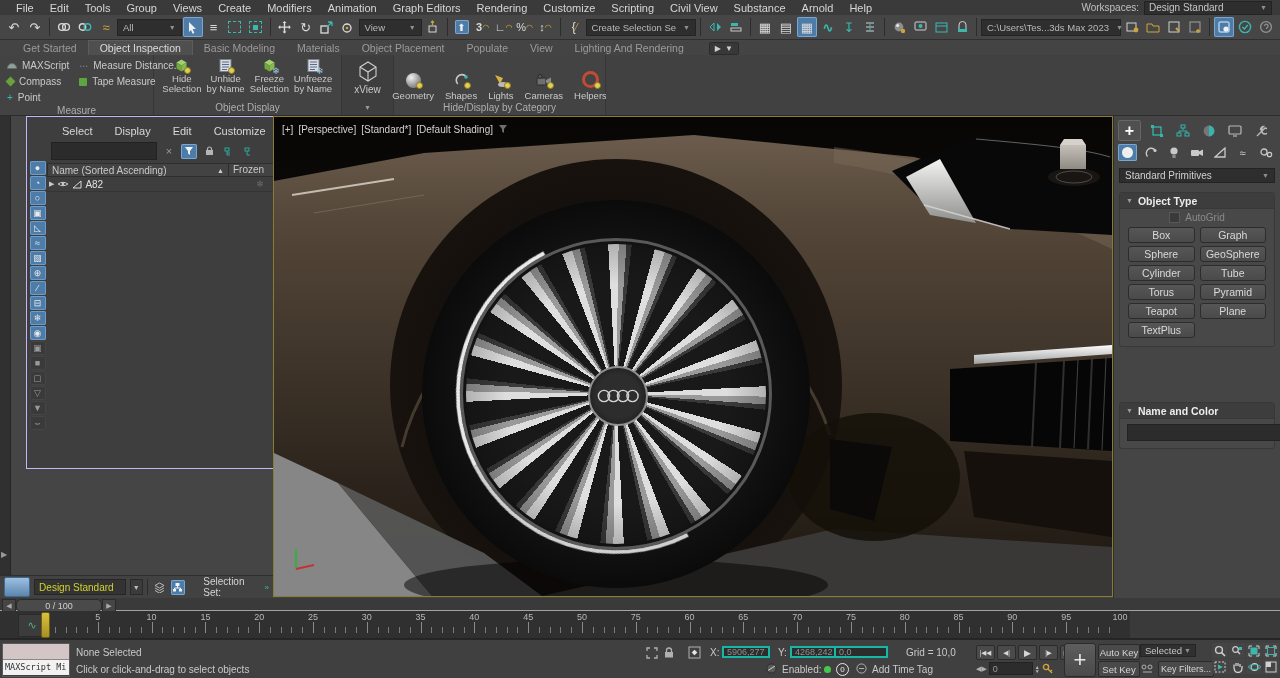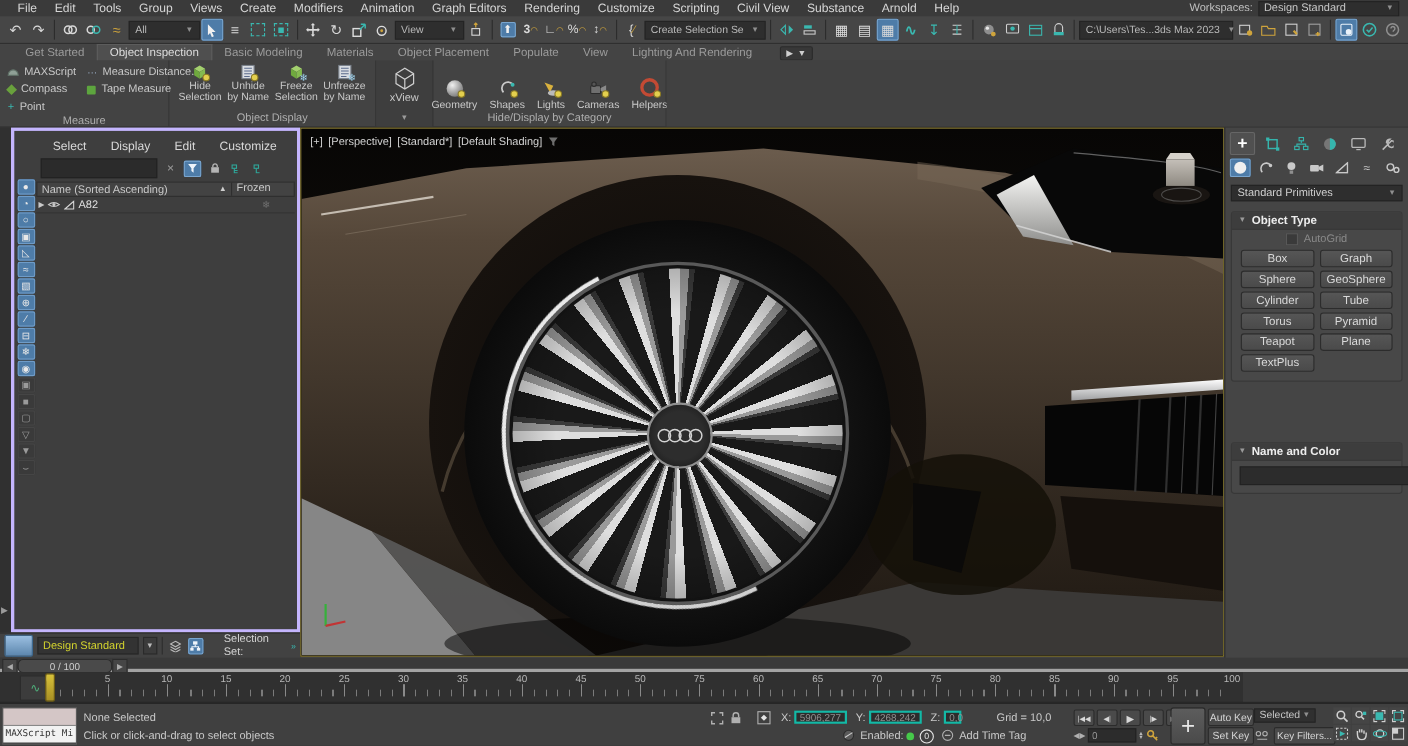--- a/index.html
+++ b/index.html
@@ -35,21 +35,21 @@
   .mcol{display:flex;flex-direction:column;justify-content:flex-start;gap:1px}
   .mrow{display:flex;align-items:center;gap:5px;height:15px;color:#c9c9c9;white-space:nowrap}
   .odbtn{width:46px;display:flex;flex-direction:column;align-items:center;gap:1px;color:#c9c9c9;text-align:center;font-size:9.5px;line-height:10px}
   .hdc{display:flex;flex-direction:column;align-items:center;justify-content:flex-end;gap:2px;color:#c9c9c9;font-size:9.5px;padding-bottom:1px}
   .bulb{width:5px;height:5px;border-radius:50%;background:#e3cf4e;border:1px solid #8a7a25;position:absolute;right:-2px;bottom:-1px}
   .icwrap{position:relative}
   
   .edgestrip{left:0;top:116px;width:10px;height:482px;background:#303030;border-right:1px solid #262626}
   .edge-arrow{left:1px;top:434px;color:#9a9a9a;font-size:8px}
   
-  .explorer{left:10px;top:116px;width:263px;height:459px;background:#3e3e3e;border:3px solid #c4b5fd;box-sizing:border-box}
+  .explorer{left:26px;top:116px;width:263px;height:353px;background:#3e3e3e;border:1px solid #c4b5fd;box-sizing:border-box}
   .exp-menus{position:absolute;left:26px;top:8px;display:flex;gap:4px}
   .exp-menu{padding:0 9px;font-size:11px;color:#d8d8d8}
   .exp-search{position:absolute;left:24px;top:26px;height:16px;display:flex;align-items:center;gap:4px}
   .exp-input{width:100px;height:14px;background:#2b2b2b;border:1px solid #222;}
   .sbtn{width:16px;height:15px;display:flex;align-items:center;justify-content:center;color:#b5b5b5}
   .sbtn.blue{background:#4e7ca8;box-shadow:0 0 0 1px #7aa6cf inset;border-radius:2px}
   .exp-head{position:absolute;left:20px;top:46px;right:2px;height:14px;background:#434343;border:1px solid #2e2e2e;display:flex;box-sizing:border-box;color:#c9c9c9}
   .exp-head .namecol{flex:1;padding-left:4px;display:flex;align-items:center}
   .exp-head .sort{margin-left:auto;padding-right:4px;font-size:7px;color:#cfcfcf}
   .exp-head .frozcol{width:52px;border-left:1px solid #2e2e2e;padding-left:4px}
@@ -91,21 +91,21 @@
   .roll{position:absolute;left:5px;width:156px;border:1px solid #383838;background:#484848;border-radius:3px;box-sizing:border-box}
   .roll-h{height:15px;background:#3d3d3d;display:flex;align-items:center;gap:5px;padding:0 6px;color:#ececec;font-weight:bold;font-size:10.5px;border-bottom:1px solid #383838}
   .roll-h .rcaret{color:#9a9a9a;font-size:7px}
   .agrow{display:flex;align-items:center;justify-content:center;gap:5px;height:16px;color:#8a8a8a}
   .chk{width:9px;height:9px;background:#3a3a3a;border:1px solid #585858}
   .ot-grid{display:grid;grid-template-columns:1fr 1fr;gap:3px 5px;padding:2px 8px 8px}
   .ot-btn{height:14px;background:linear-gradient(#565656,#4a4a4a);border:1px solid #2c2c2c;border-radius:3px;color:#d9d9d9;display:flex;align-items:center;justify-content:center;font-size:10.5px}
   .nc-row{display:flex;align-items:center;gap:6px;padding:5px 7px 7px}
   .nc-input{flex:1;height:13px;background:#2c2c2c;border:1px solid #222}
   
-  .trackrow{left:0;top:598px;width:1280px;height:13px;background:#3a3a3a;border-bottom:3px solid #a3a3a3;box-sizing:border-box}
+  .trackrow{left:0;top:598px;width:1280px;height:13px;background:#3a3a3a;border-bottom:1px solid #a3a3a3;box-sizing:border-box}
   .tr-btn{position:absolute;top:1px;width:12px;height:11px;background:#464646;border:1px solid #2b2b2b;color:#aaa;font-size:7px;display:flex;align-items:center;justify-content:center}
   .tr-bar{position:absolute;left:16px;top:1px;width:84px;height:11px;background:#4a4a4a;border:1px solid #2b2b2b;border-radius:5px;display:flex;align-items:center;justify-content:center;color:#cfcfcf;font-size:9px}
   .ruler{left:0;top:611px;width:1280px;height:28px;background:#303030;border-bottom:1px solid #242424;box-sizing:border-box}
   .curvebtn{position:absolute;left:18px;top:3px;width:26px;height:21px;background:#3c3c3c;border:1px solid #2a2a2a;display:flex;align-items:center;justify-content:center;color:#4fae7a;font-size:11px}
   .tickmarks{position:absolute;left:44px;top:16px;width:1076px;height:6px;background:repeating-linear-gradient(90deg,#7b7b7b 0 1px,transparent 1px 10.76px)}
   .tickmajor{position:absolute;left:44px;top:11px;width:1076px;height:11px;background:repeating-linear-gradient(90deg,#8a8a8a 0 1px,transparent 1px 53.8px)}
   .ticklabels{position:absolute;left:33px;top:1px;width:1098px;display:flex;justify-content:space-between}
   .ticklabels span{width:22px;text-align:center;color:#b8b8b8;font-size:9px}
   .slider{position:absolute;left:41px;top:1px;width:7px;height:24px;background:linear-gradient(#d8c23a,#a88f23);border:1px solid #6e5d14;border-radius:2px}
   .rulerend{position:absolute;left:1130px;top:0;right:0;bottom:0;background:#3a3a3a}
@@ -903,21 +903,21 @@
           <rect x="1" y="1" width="11" height="11" fill="none" stroke="#b0b0b0"></rect>
           <rect x="4.5" y="4.5" width="4" height="4" fill="#e4e4e4" transform="rotate(45 6.5 6.5)"></rect>
         </svg>
       </span>
 
     <span class="stattext" style="left:710px;top:7px">X:</span>
     <span class="coordfield" style="left:722px;width:48px">5906,277</span>
     <span class="stattext" style="left:778px;top:7px">Y:</span>
     <span class="coordfield" style="left:790px;width:48px">4268,242</span>
     <span class="stattext" style="left:846px;top:7px">Z:</span>
-    <span class="coordfield" style="left:858px;width:16px">0,0</span>
+    <span class="coordfield" style="left:834px;width:54px">0,0</span>
     <span class="stattext" style="left:906px;top:7px">Grid = 10,0</span>
 
     <span class="sicon" style="left:766px;top:23px">
         <svg width="11" height="11">
           <circle cx="5.5" cy="5.5" r="4.6" fill="#5a5a5a" stroke="#2c2c2c"></circle>
           <path d="M2 7.5L9 3" stroke="#cfcfcf"></path>
         </svg>
       </span>
     <span class="stattext" style="left:782px;top:24px">Enabled:</span>
     <span class="sicon" style="left:824px;top:26px">

